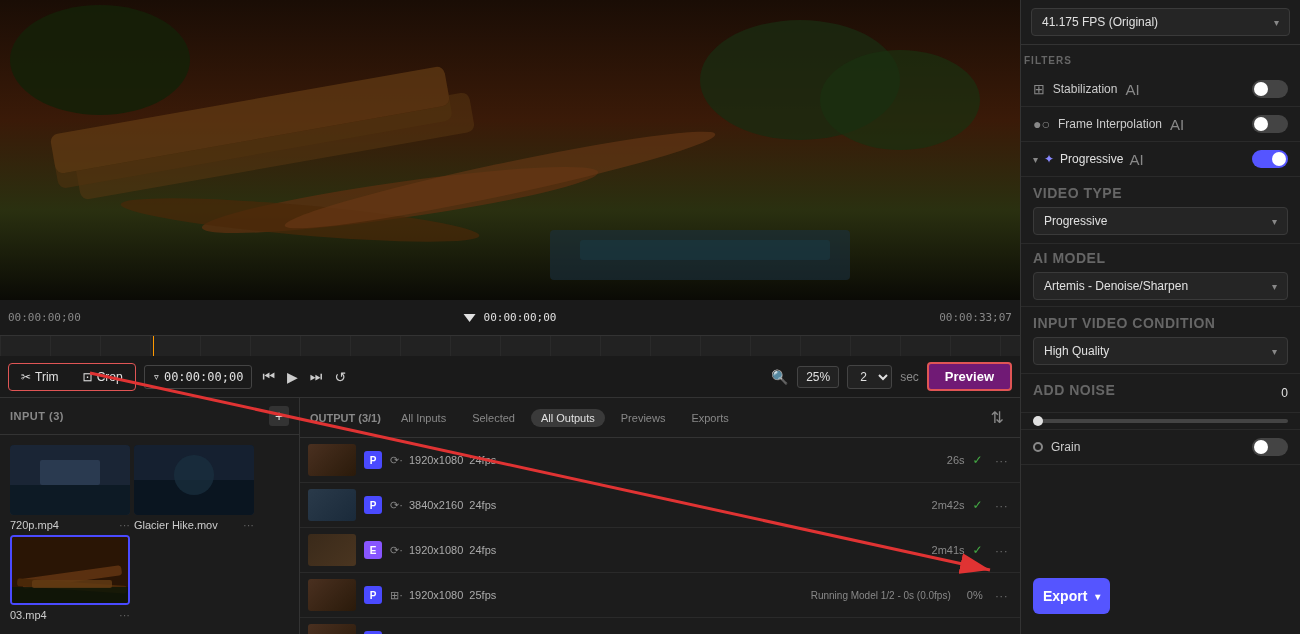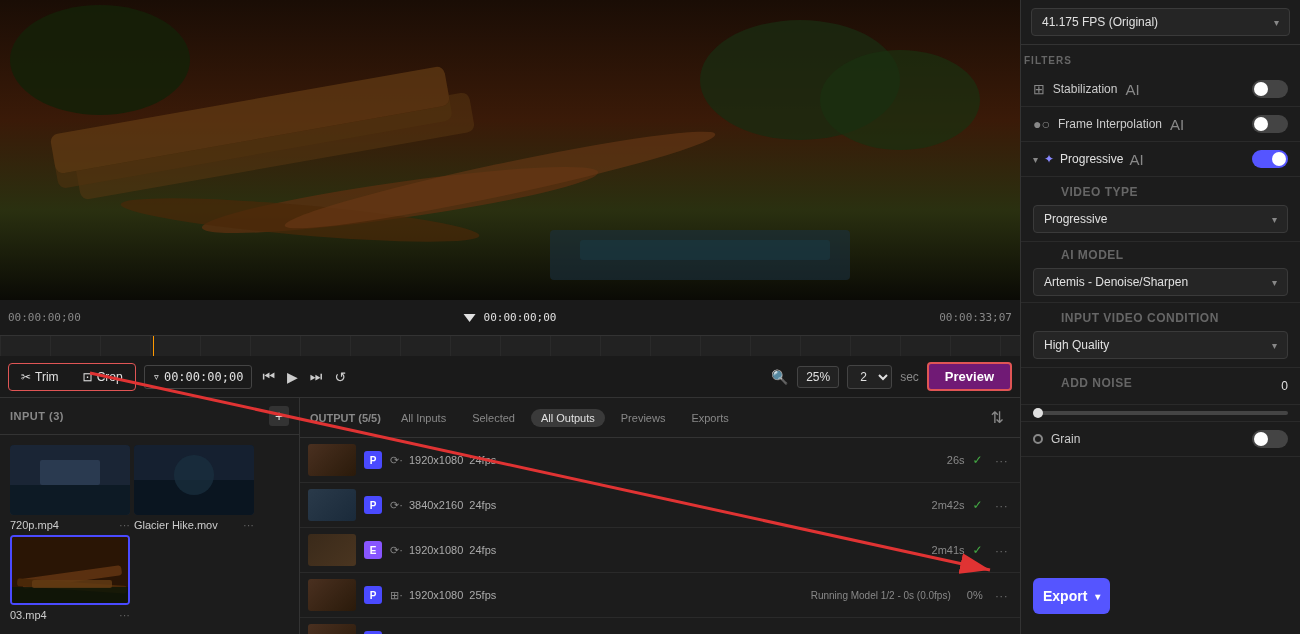--- a/index.html
+++ b/index.html
@@ -547,27 +547,26 @@
 
     .chevron-icon { color: #888; font-size: 10px; cursor: pointer; }
     .sparkle-icon { color: #8888ff; }
 
     .sub-section {
       padding: 8px 12px;
       border-bottom: 1px solid #2a2a2a;
     }
 
     .sub-label {
-      font-size: 12px;
+      font-size: 14px;
       color: #666;
       font-weight: 600;
       letter-spacing: 0.5px;
       text-transform: uppercase;
       margin-bottom: 6px;
-      margin-left: 28px;
     }
 
     .model-select-row {
       display: flex;
       align-items: center;
       justify-content: space-between;
       padding: 6px 12px;
       border-bottom: 1px solid #2a2a2a;
     }
 
@@ -828,21 +827,21 @@
             <div class="file-name">
               <span>03.mp4</span>
               <span class="file-dots">···</span>
             </div>
           </div>
         </div>
       </div>
 
       <div class="output-panel">
         <div class="output-tabs">
-          <span style="font-size:11px;color:#888;font-weight:600;margin-right:4px;">OUTPUT (5/5)</span>
+          <span style="font-size:11px;color:#888;font-weight:600;margin-right:4px;">OUTPUT (3/1)</span>
           <button class="tab-btn">All Inputs</button>
           <button class="tab-btn">Selected</button>
           <button class="tab-btn active">All Outputs</button>
           <button class="tab-btn">Previews</button>
           <button class="tab-btn">Exports</button>
           <div class="tab-spacer"></div>
           <button class="sort-btn">⇅</button>
         </div>
 
         <div class="output-list">

